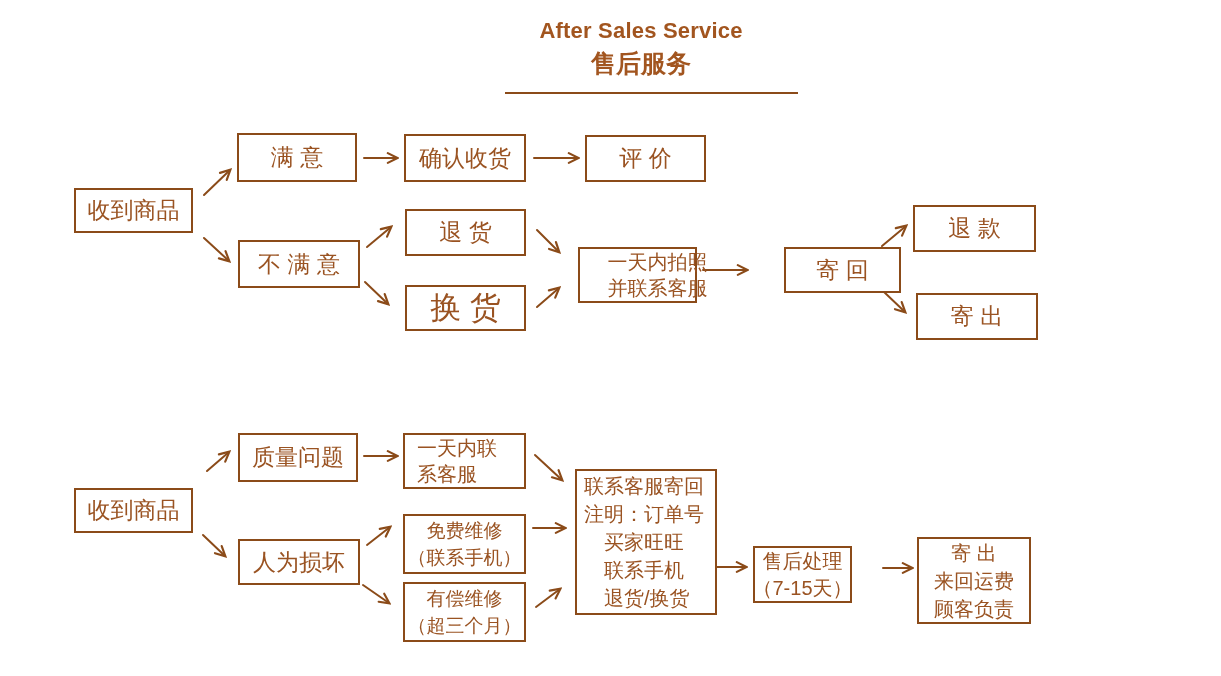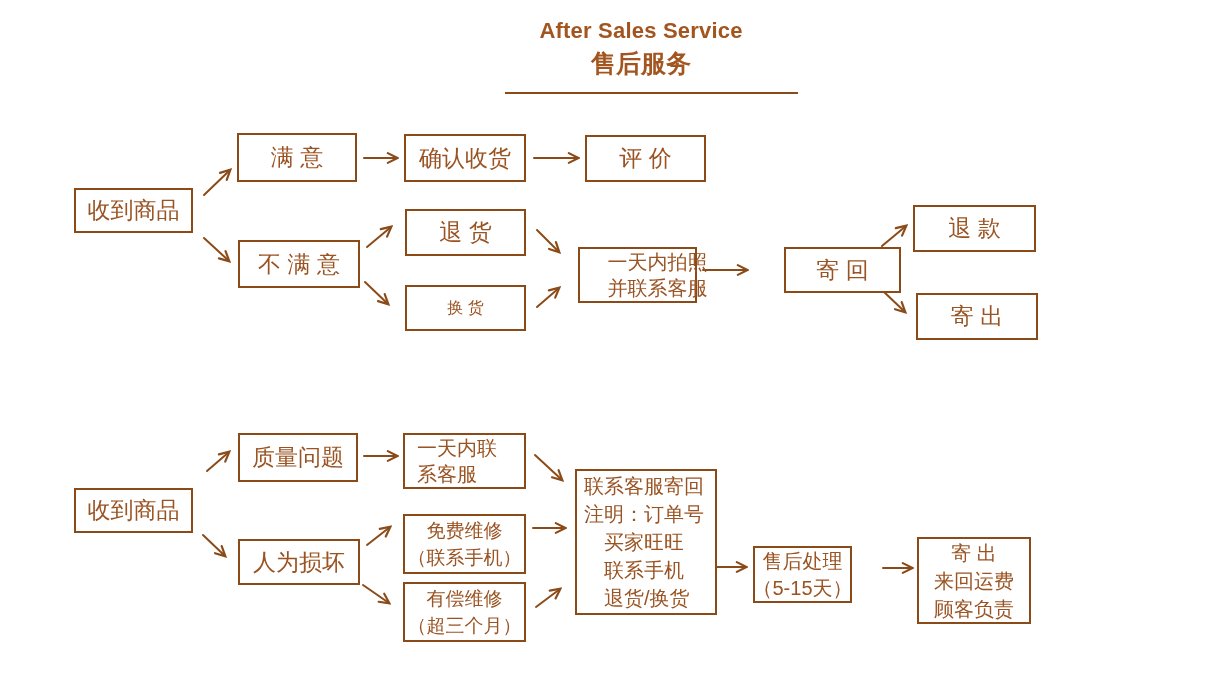--- a/index.html
+++ b/index.html
@@ -72,29 +72,29 @@
       <line x1="883" y1="568" x2="912" y2="568" marker-end="url(#arrowhead)"></line>
     </svg>
 
   <div id="nodes">
       <div class="node" style="left: 74px; top: 188px; width: 119px; height: 45px; font-size: 23px;"><div class="node-line">收到商品</div></div>
       <div class="node" style="left: 237px; top: 133px; width: 120px; height: 49px; font-size: 23px;"><div class="node-line">满 意</div></div>
       <div class="node" style="left: 404px; top: 134px; width: 122px; height: 48px; font-size: 23px;"><div class="node-line">确认收货</div></div>
       <div class="node" style="left: 585px; top: 135px; width: 121px; height: 47px; font-size: 23px;"><div class="node-line">评 价</div></div>
       <div class="node" style="left: 238px; top: 240px; width: 122px; height: 48px; font-size: 23px;"><div class="node-line">不 满 意</div></div>
       <div class="node" style="left: 405px; top: 209px; width: 121px; height: 47px; font-size: 23px;"><div class="node-line">退 货</div></div>
-      <div class="node" style="left: 405px; top: 285px; width: 121px; height: 46px; font-size: 16px;"><div class="node-line">换 货</div></div>
+      <div class="node" style="left: 405px; top: 285px; width: 121px; height: 46px; font-size: 31px;"><div class="node-line">换 货</div></div>
       <div class="node" style="left: 578px; top: 247px; width: 119px; height: 56px; font-size: 20px; line-height: 26px; padding-left: 40px;"><div class="node-line">一天内拍照</div><div class="node-line">并联系客服</div></div>
       <div class="node" style="left: 754px; top: 247px; width: 117px; height: 46px; font-size: 23px; margin-left: 30px;"><div class="node-line">寄 回</div></div>
       <div class="node" style="left: 913px; top: 205px; width: 123px; height: 47px; font-size: 23px;"><div class="node-line">退 款</div></div>
       <div class="node" style="left: 916px; top: 293px; width: 122px; height: 47px; font-size: 23px;"><div class="node-line">寄 出</div></div>
       <div class="node" style="left: 74px; top: 488px; width: 119px; height: 45px; font-size: 23px;"><div class="node-line">收到商品</div></div>
       <div class="node" style="left: 238px; top: 433px; width: 120px; height: 49px; font-size: 23px;"><div class="node-line">质量问题</div></div>
       <div class="node" style="left: 238px; top: 539px; width: 122px; height: 46px; font-size: 23px;"><div class="node-line">人为损坏</div></div>
       <div class="node left" style="left: 403px; top: 433px; width: 123px; height: 56px; font-size: 20px; line-height: 26px; padding-left: 12px;"><div class="node-line">一天内联</div><div class="node-line">系客服</div></div>
       <div class="node" style="left: 403px; top: 505px; width: 123px; height: 60px; font-size: 19px; line-height: 27px; margin-top: 9px;"><div class="node-line">免费维修</div><div class="node-line">（联系手机）</div></div>
       <div class="node" style="left: 403px; top: 582px; width: 123px; height: 60px; font-size: 19px; line-height: 27px;"><div class="node-line">有偿维修</div><div class="node-line">（超三个月）</div></div>
       <div class="node left" style="left: 575px; top: 469px; width: 142px; height: 146px; font-size: 20px; line-height: 28px; padding-left: 7px;"><div class="node-line">联系客服寄回</div><div class="node-line">注明：订单号</div><div class="node-line">　买家旺旺</div><div class="node-line">　联系手机</div><div class="node-line">　退货/换货</div></div>
-      <div class="node" style="left: 753px; top: 546px; width: 99px; height: 57px; font-size: 20px; line-height: 27px;"><div class="node-line">售后处理</div><div class="node-line">（5-15天）</div></div>
+      <div class="node" style="left: 753px; top: 546px; width: 99px; height: 57px; font-size: 20px; line-height: 27px;"><div class="node-line">售后处理</div><div class="node-line">（7-15天）</div></div>
       <div class="node" style="left: 917px; top: 537px; width: 114px; height: 87px; font-size: 20px; line-height: 28px;"><div class="node-line">寄 出</div><div class="node-line">来回运费</div><div class="node-line">顾客负责</div></div>
     </div>
 
 </div>
 
 </body></html>

